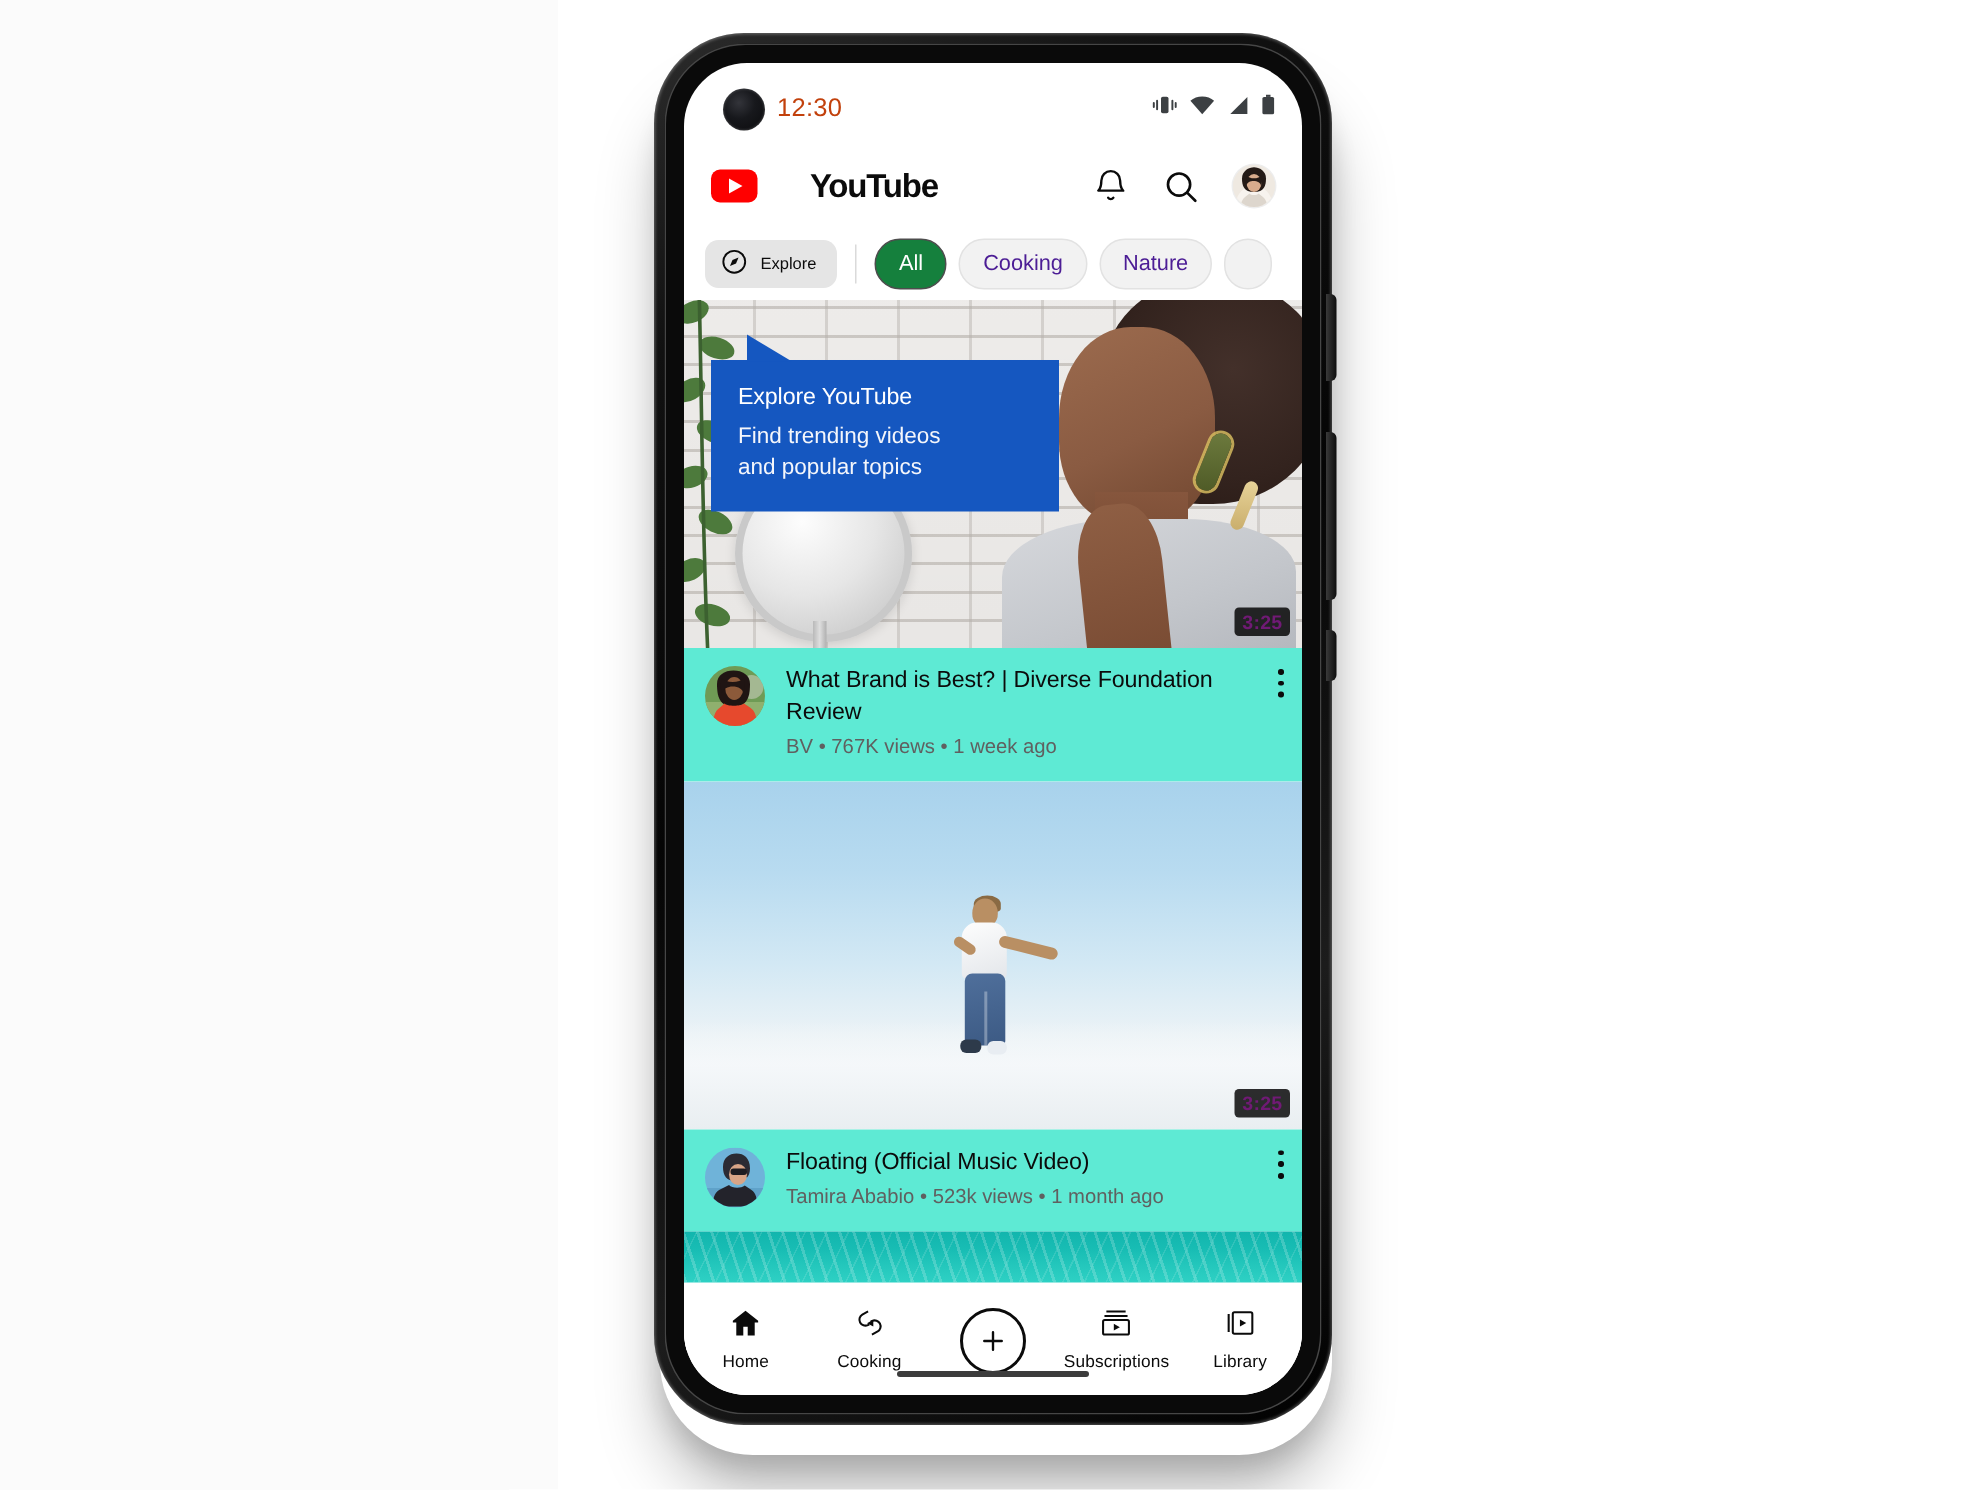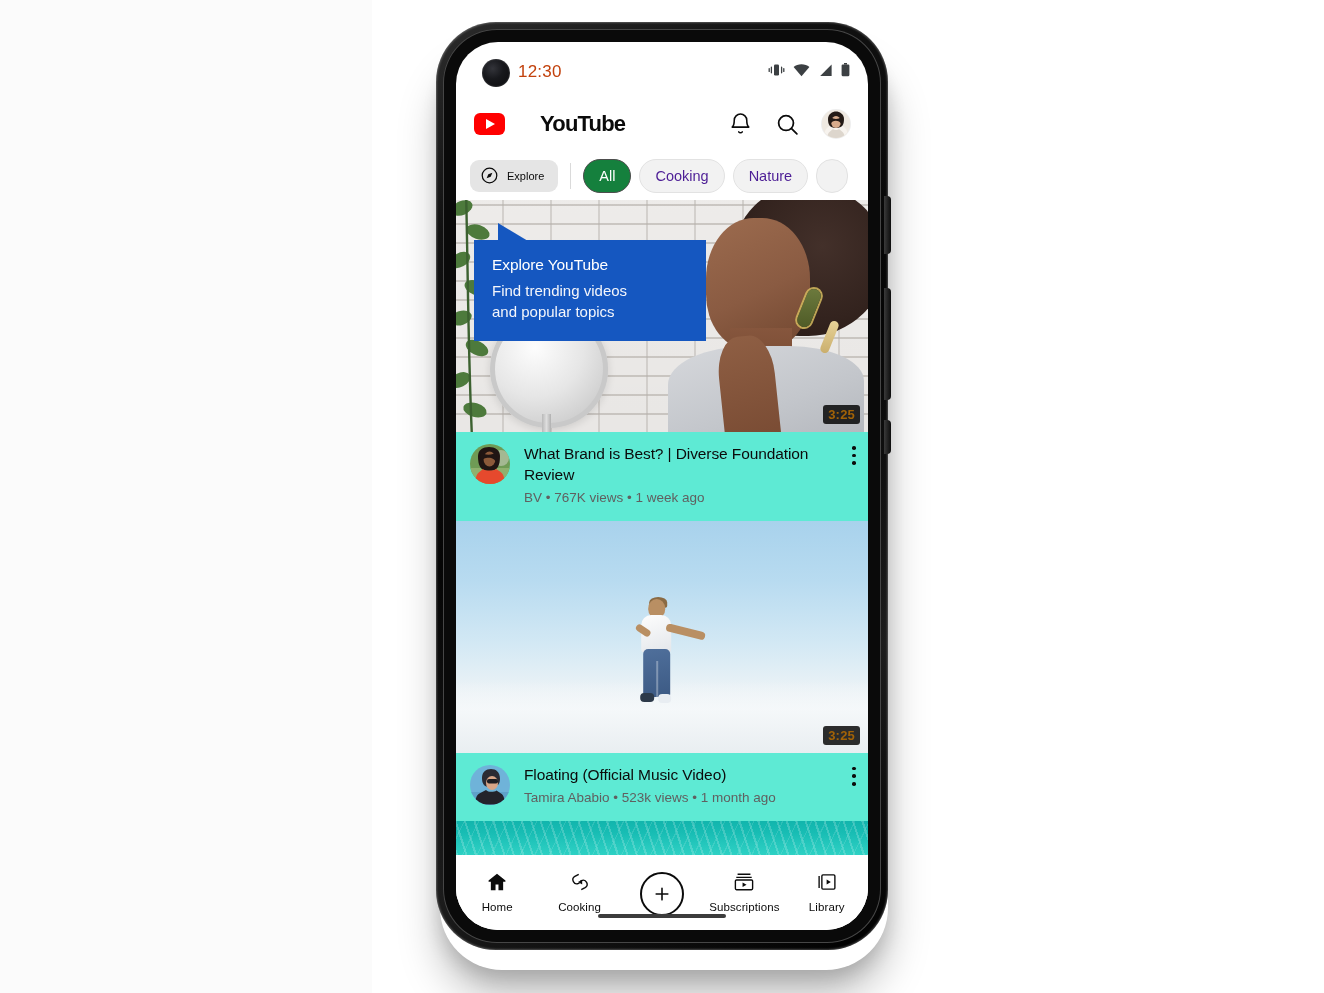--- a/index.html
+++ b/index.html
@@ -155,21 +155,21 @@
   
   .feed {
     position: absolute; left: 0; top: 158px; width: 412px; height: 700px;
     overflow: hidden; background: #fff;
   }
   .thumb {
     position: relative; width: 412px; height: 232px; overflow: hidden;
   }
   .duration {
     position: absolute; right: 8px; bottom: 8px;
-    background: rgba(0,0,0,0.82); color: #a16207;
+    background: rgba(0,0,0,0.82); color: #701a75;
     font-size: 13px; font-weight: 600;
     padding: 2px 5px; border-radius: 3px;
     letter-spacing: .2px;
   }
   .meta {
     display: flex; padding: 12px 14px 14px 14px; background: #5eead4;
     position: relative;
   }
   .ch-avatar {
     width: 40px; height: 40px; border-radius: 50%;

